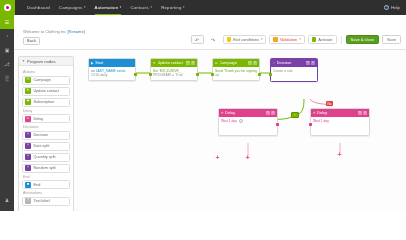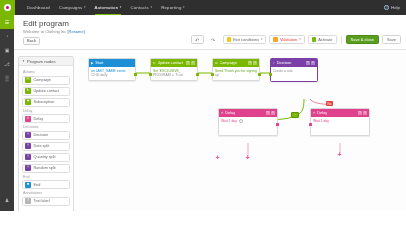--- a/index.html
+++ b/index.html
@@ -232,21 +232,20 @@
     </div>
     <div class="rail-item">
       <span style="font-size:5px">▒</span>
     </div>
     <div class="rail-item rail-bottom">
       <span style="font-size:5px">♟</span>
     </div>
   </div>
 
   <div class="header">
-    <div class="h-title">Edit program</div>
     <div class="h-sub">
       <span>Welcome to Clothing Inc</span>
       <a href="#">[Rename]</a>
     </div>
     <div class="back-btn">Back</div>
 
     <div class="toolbar">
       <div class="tb-icon">
         <span>↶</span>
       </div>

